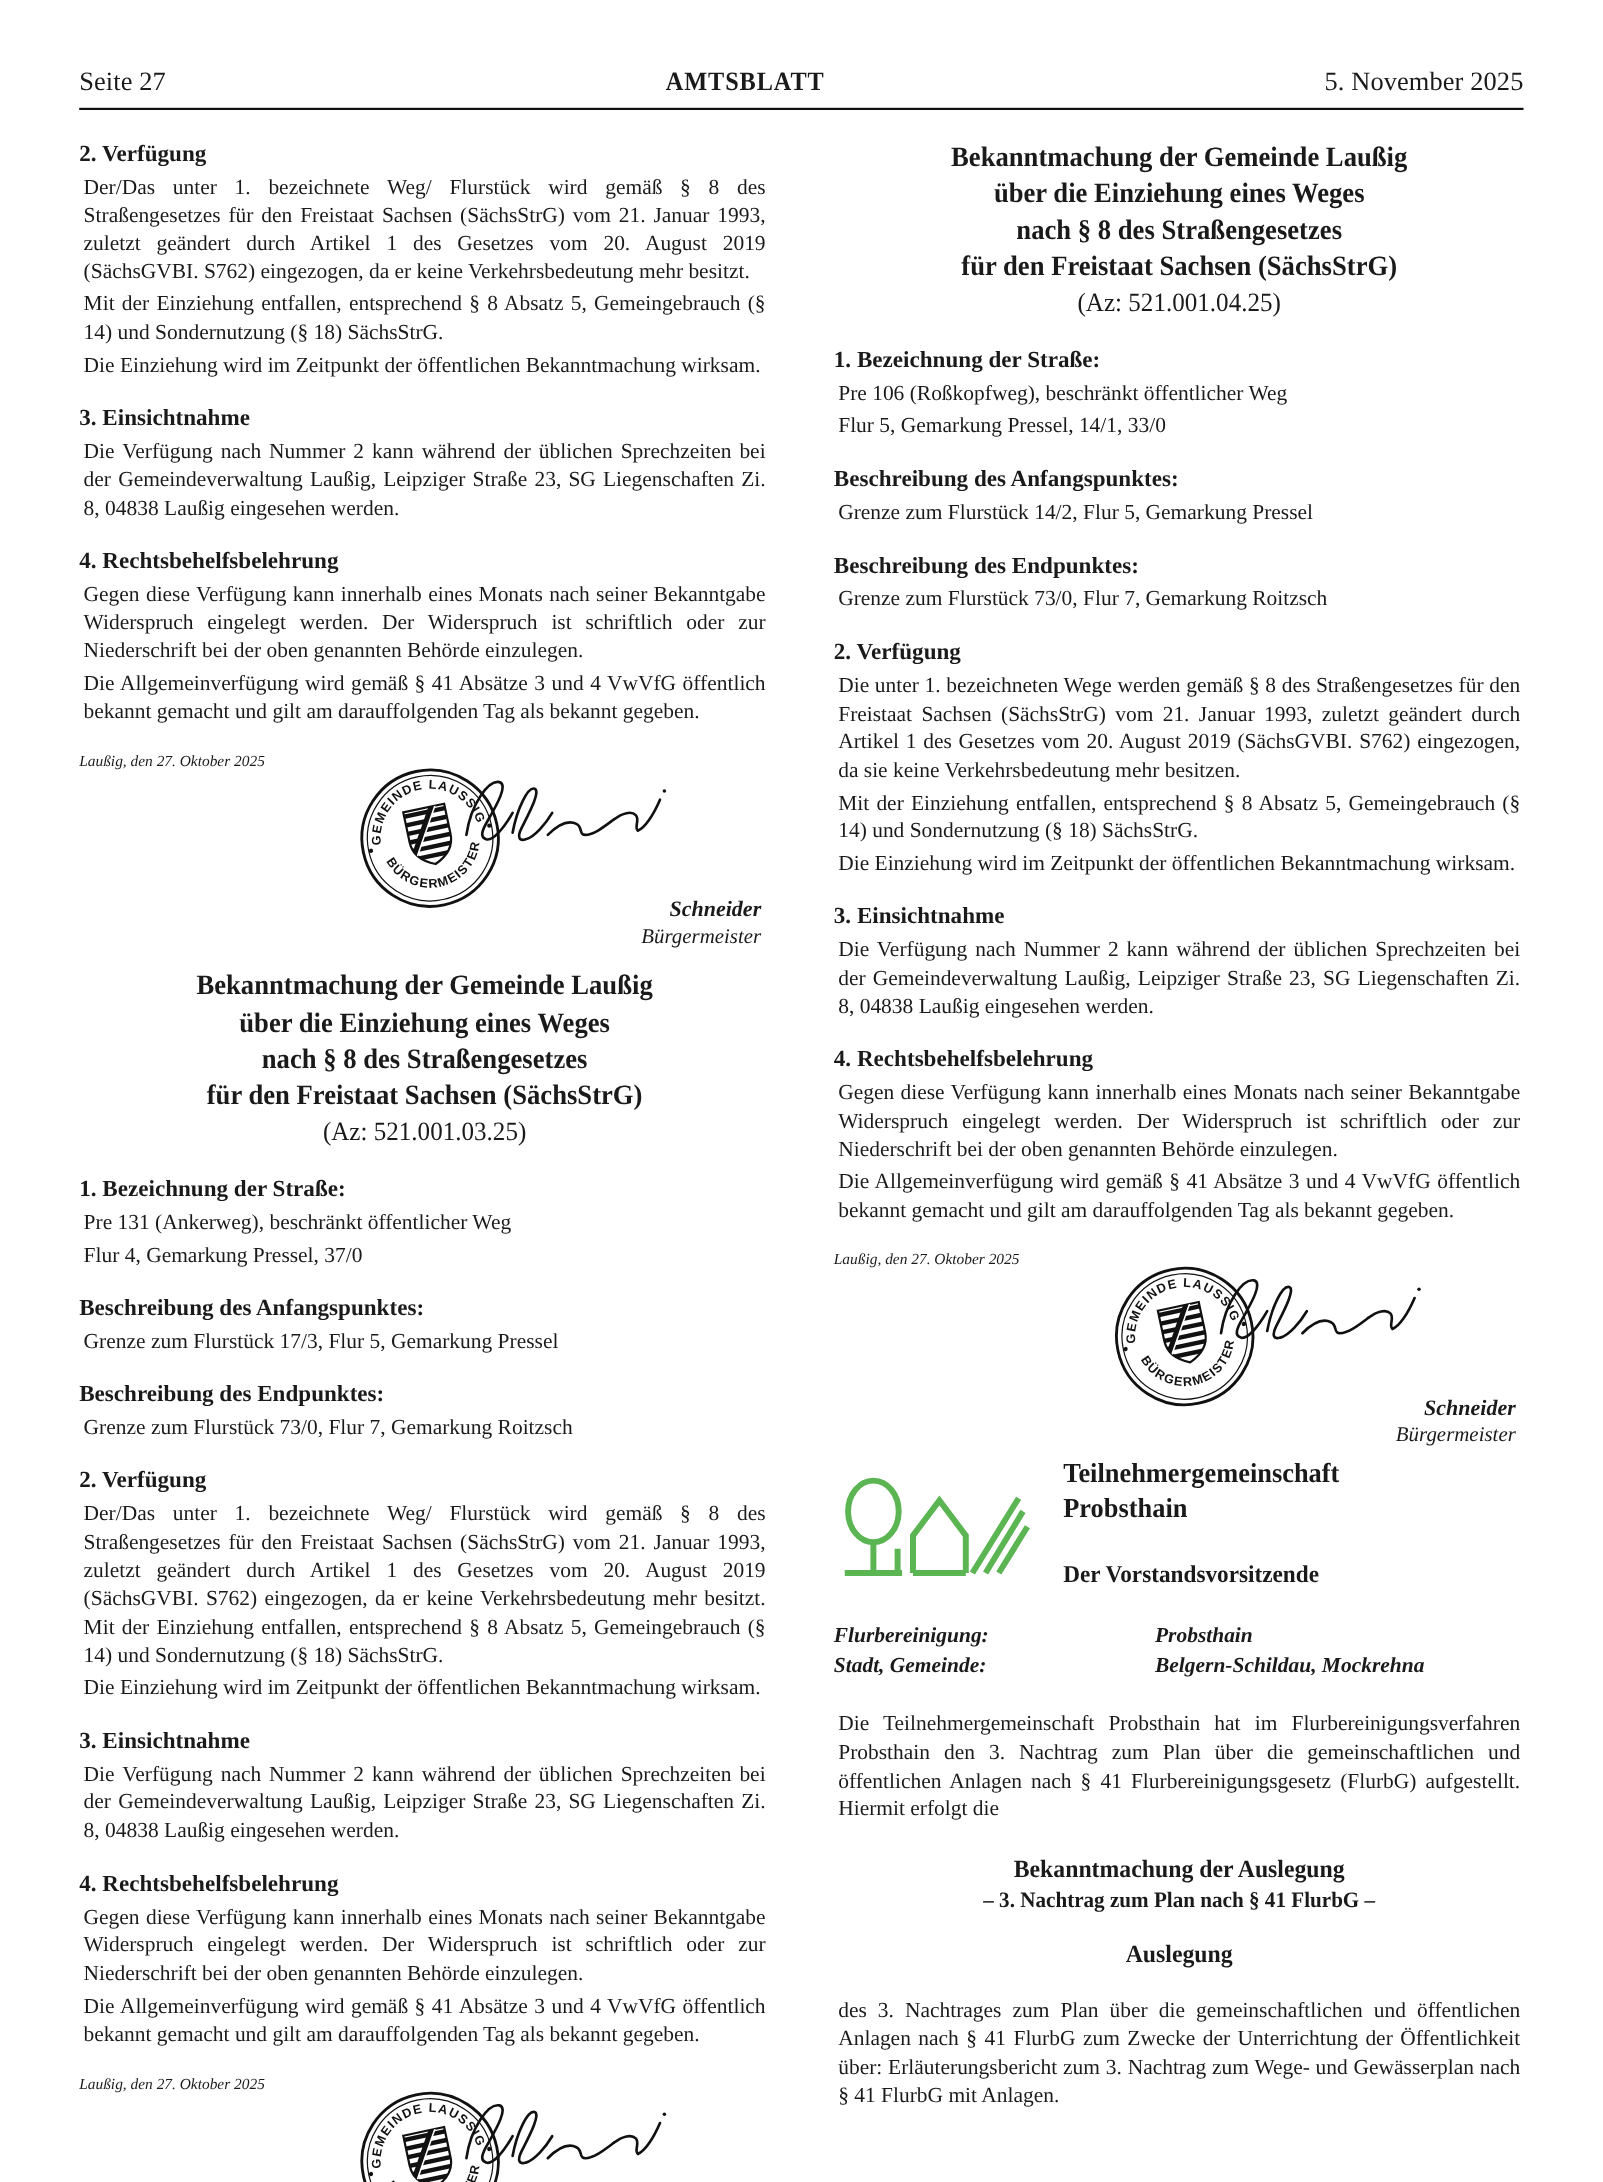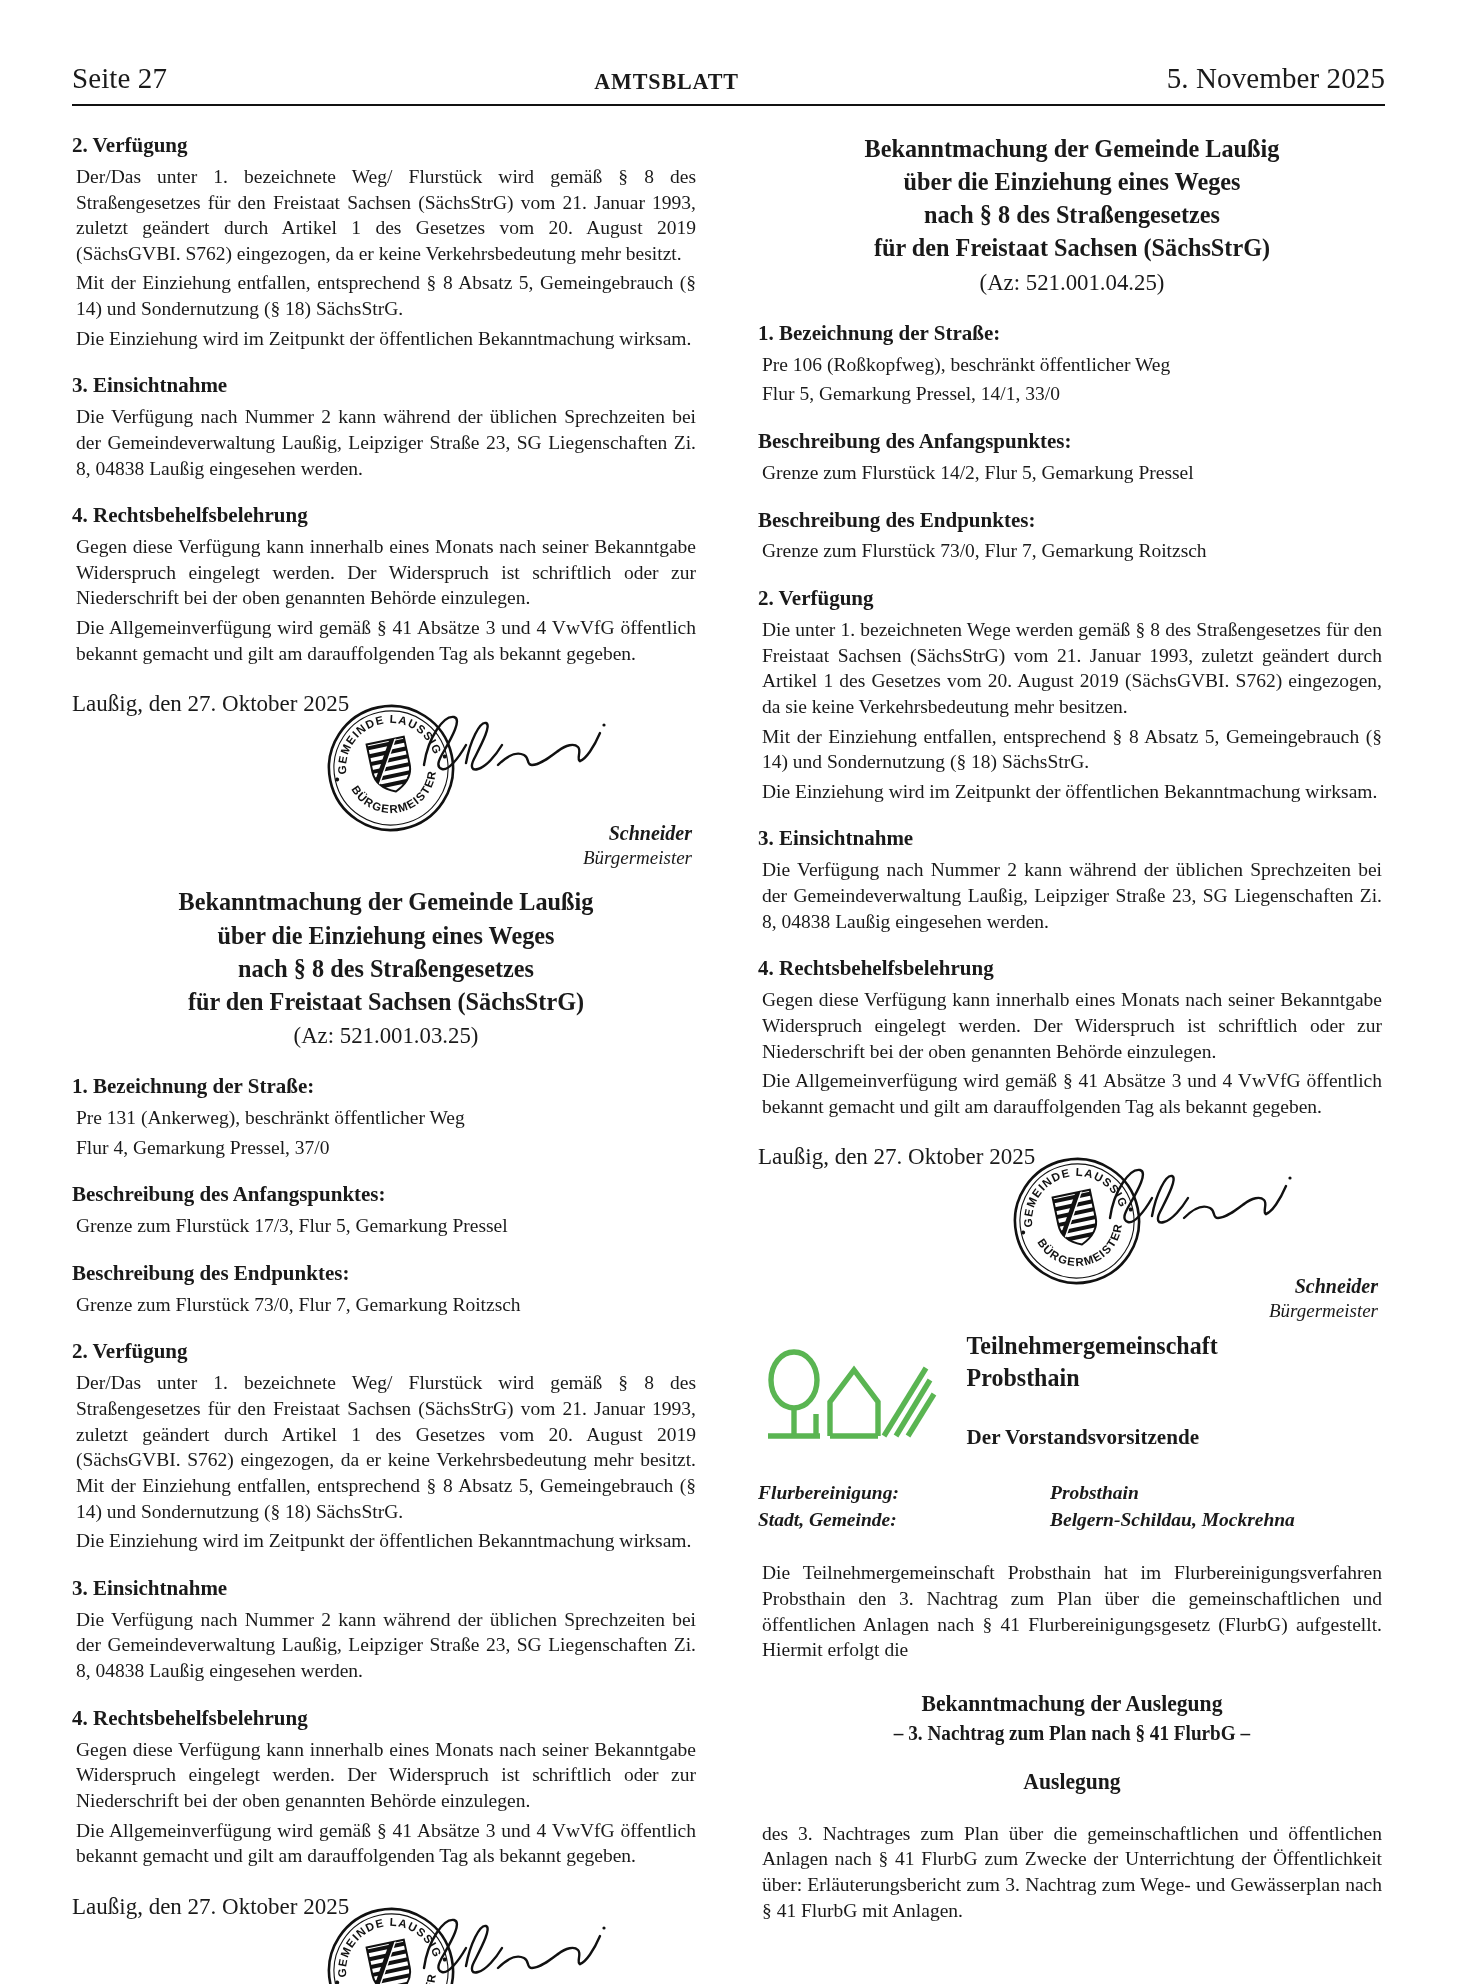--- a/index.html
+++ b/index.html
@@ -34,21 +34,21 @@
     font-size: 23px;
     letter-spacing: .1px;
     padding-bottom: 9px;
   }
   .masthead .center {
     font-weight: bold;
     font-size: 24px;
     letter-spacing: .9px;
     transform: scaleX(.92);
   }
-  .masthead .left, .masthead .right { font-size: 29px; }
+  .masthead .left, .masthead .right { font-size: 24px; }
   .rule {
     border: 0;
     border-top: 2.4px solid #111;
     margin: 0 0 26px 0;
   }
 
   
   .columns {
     display: flex;
     gap: 58px;
@@ -95,21 +95,22 @@
 
   
   .sig-row {
     position: relative;
     height: 168px;
   }
   .sig-date {
     position: absolute;
     left: 0;
     top: 4px;
-    font-size: 23px;
+    font-size: 14px;
+    font-style: italic;
   }
   .stamp-wrap {
     position: absolute;
     left: 250px;
     top: 12px;
     width: 370px;
     height: 150px;
   }
   .stamp {
     position: absolute;

